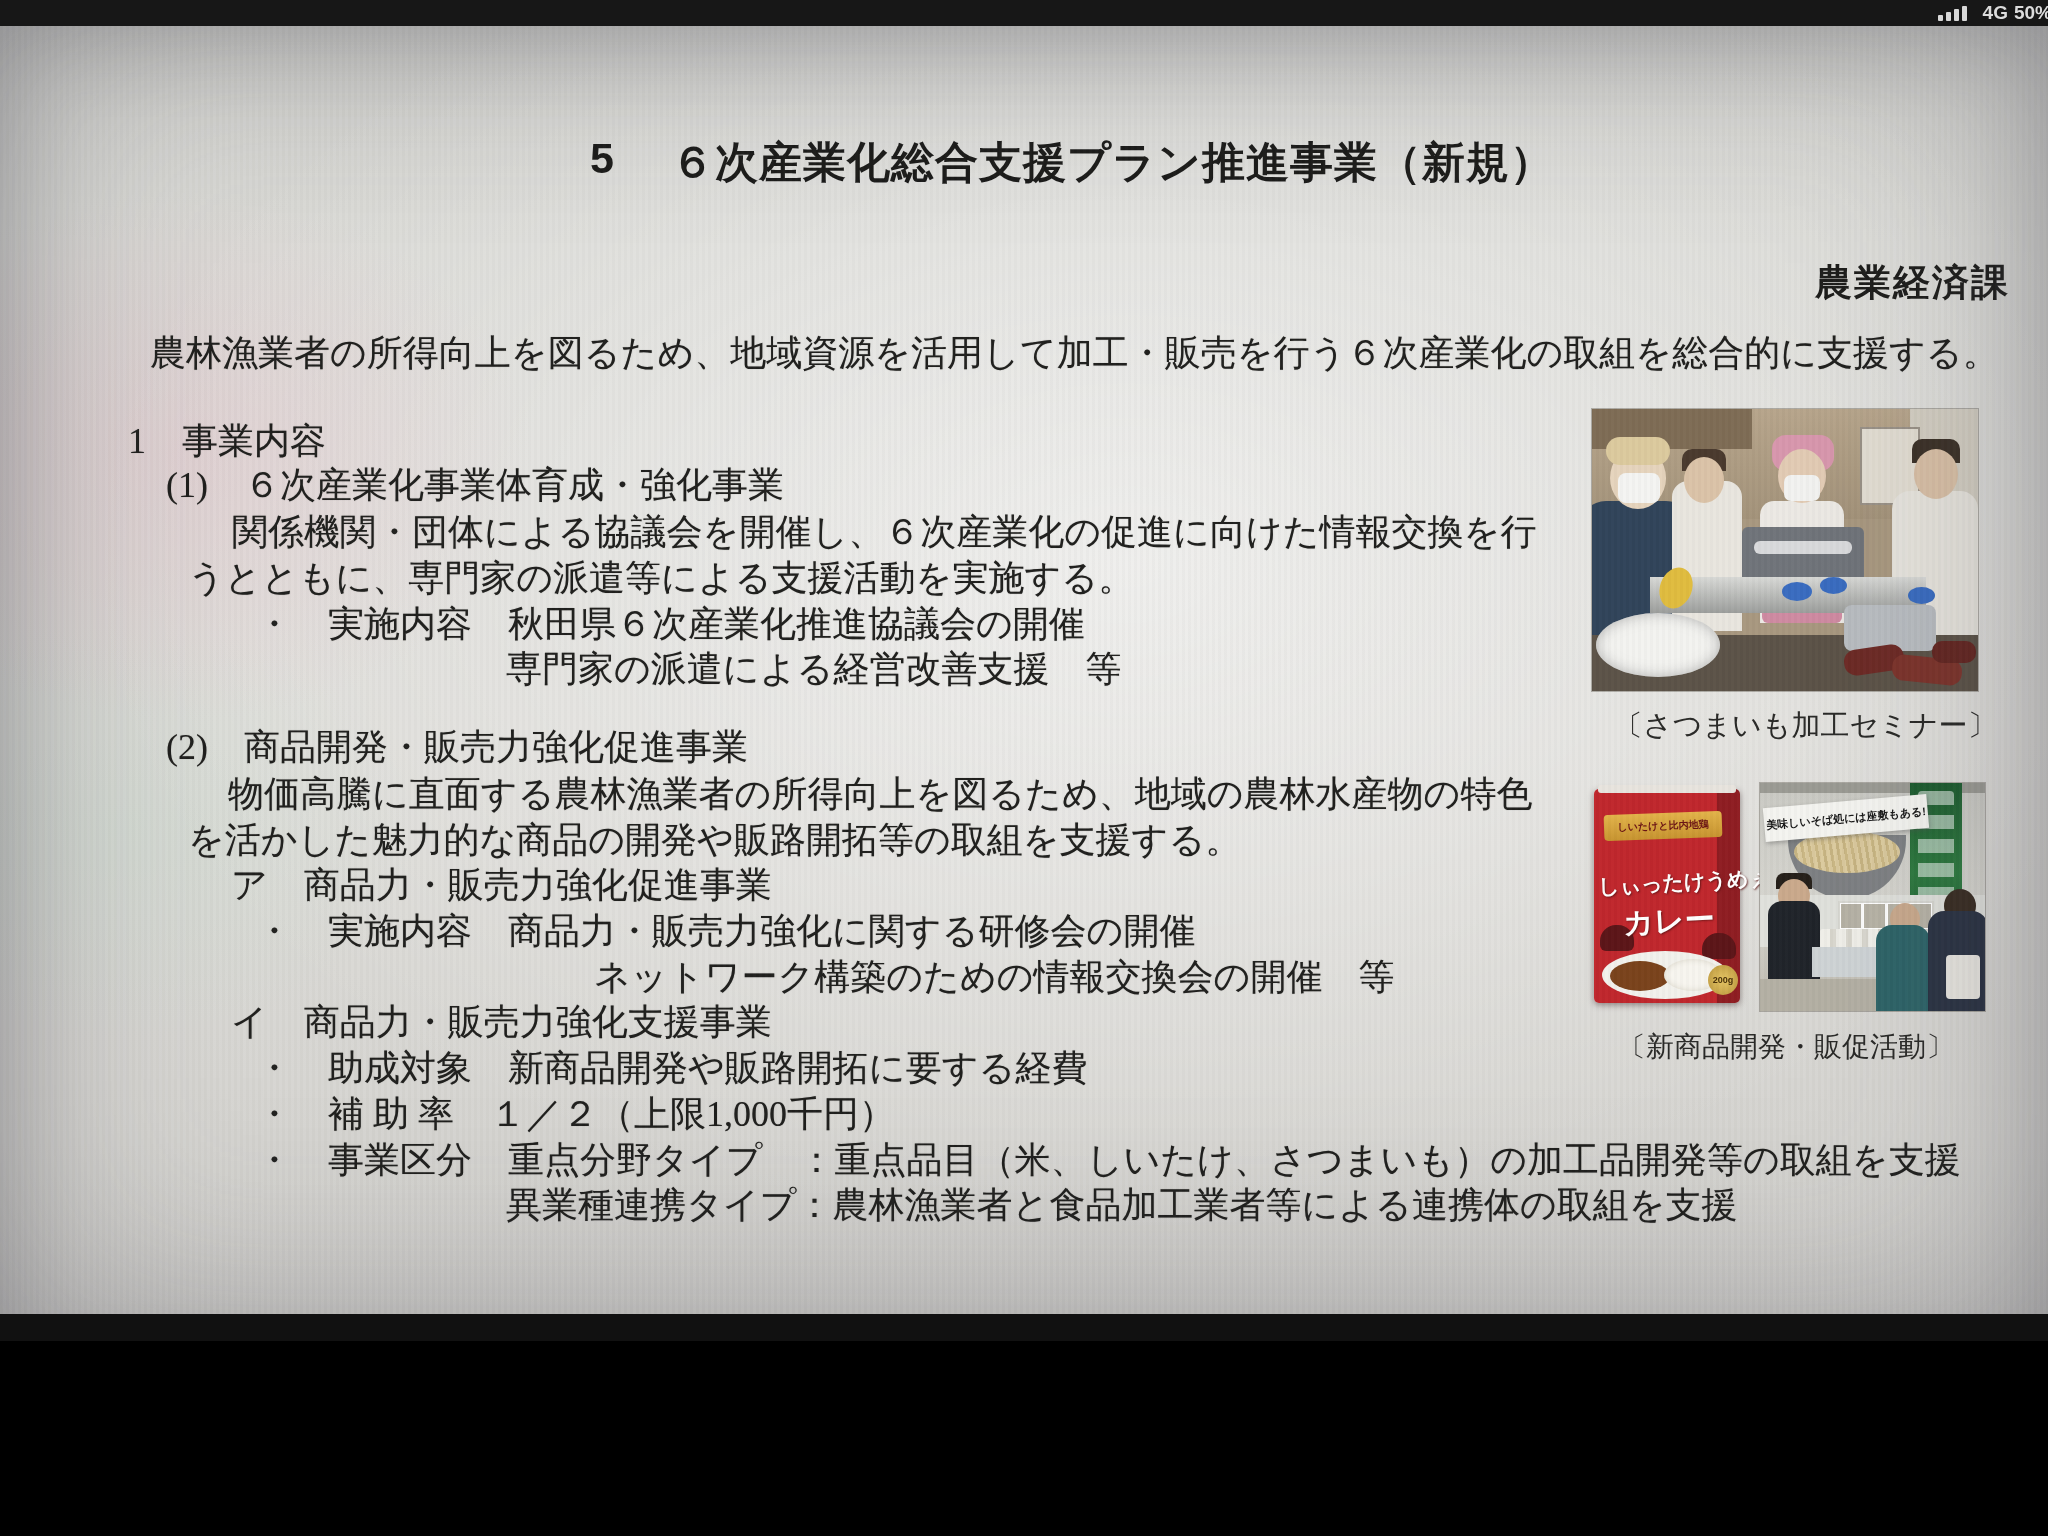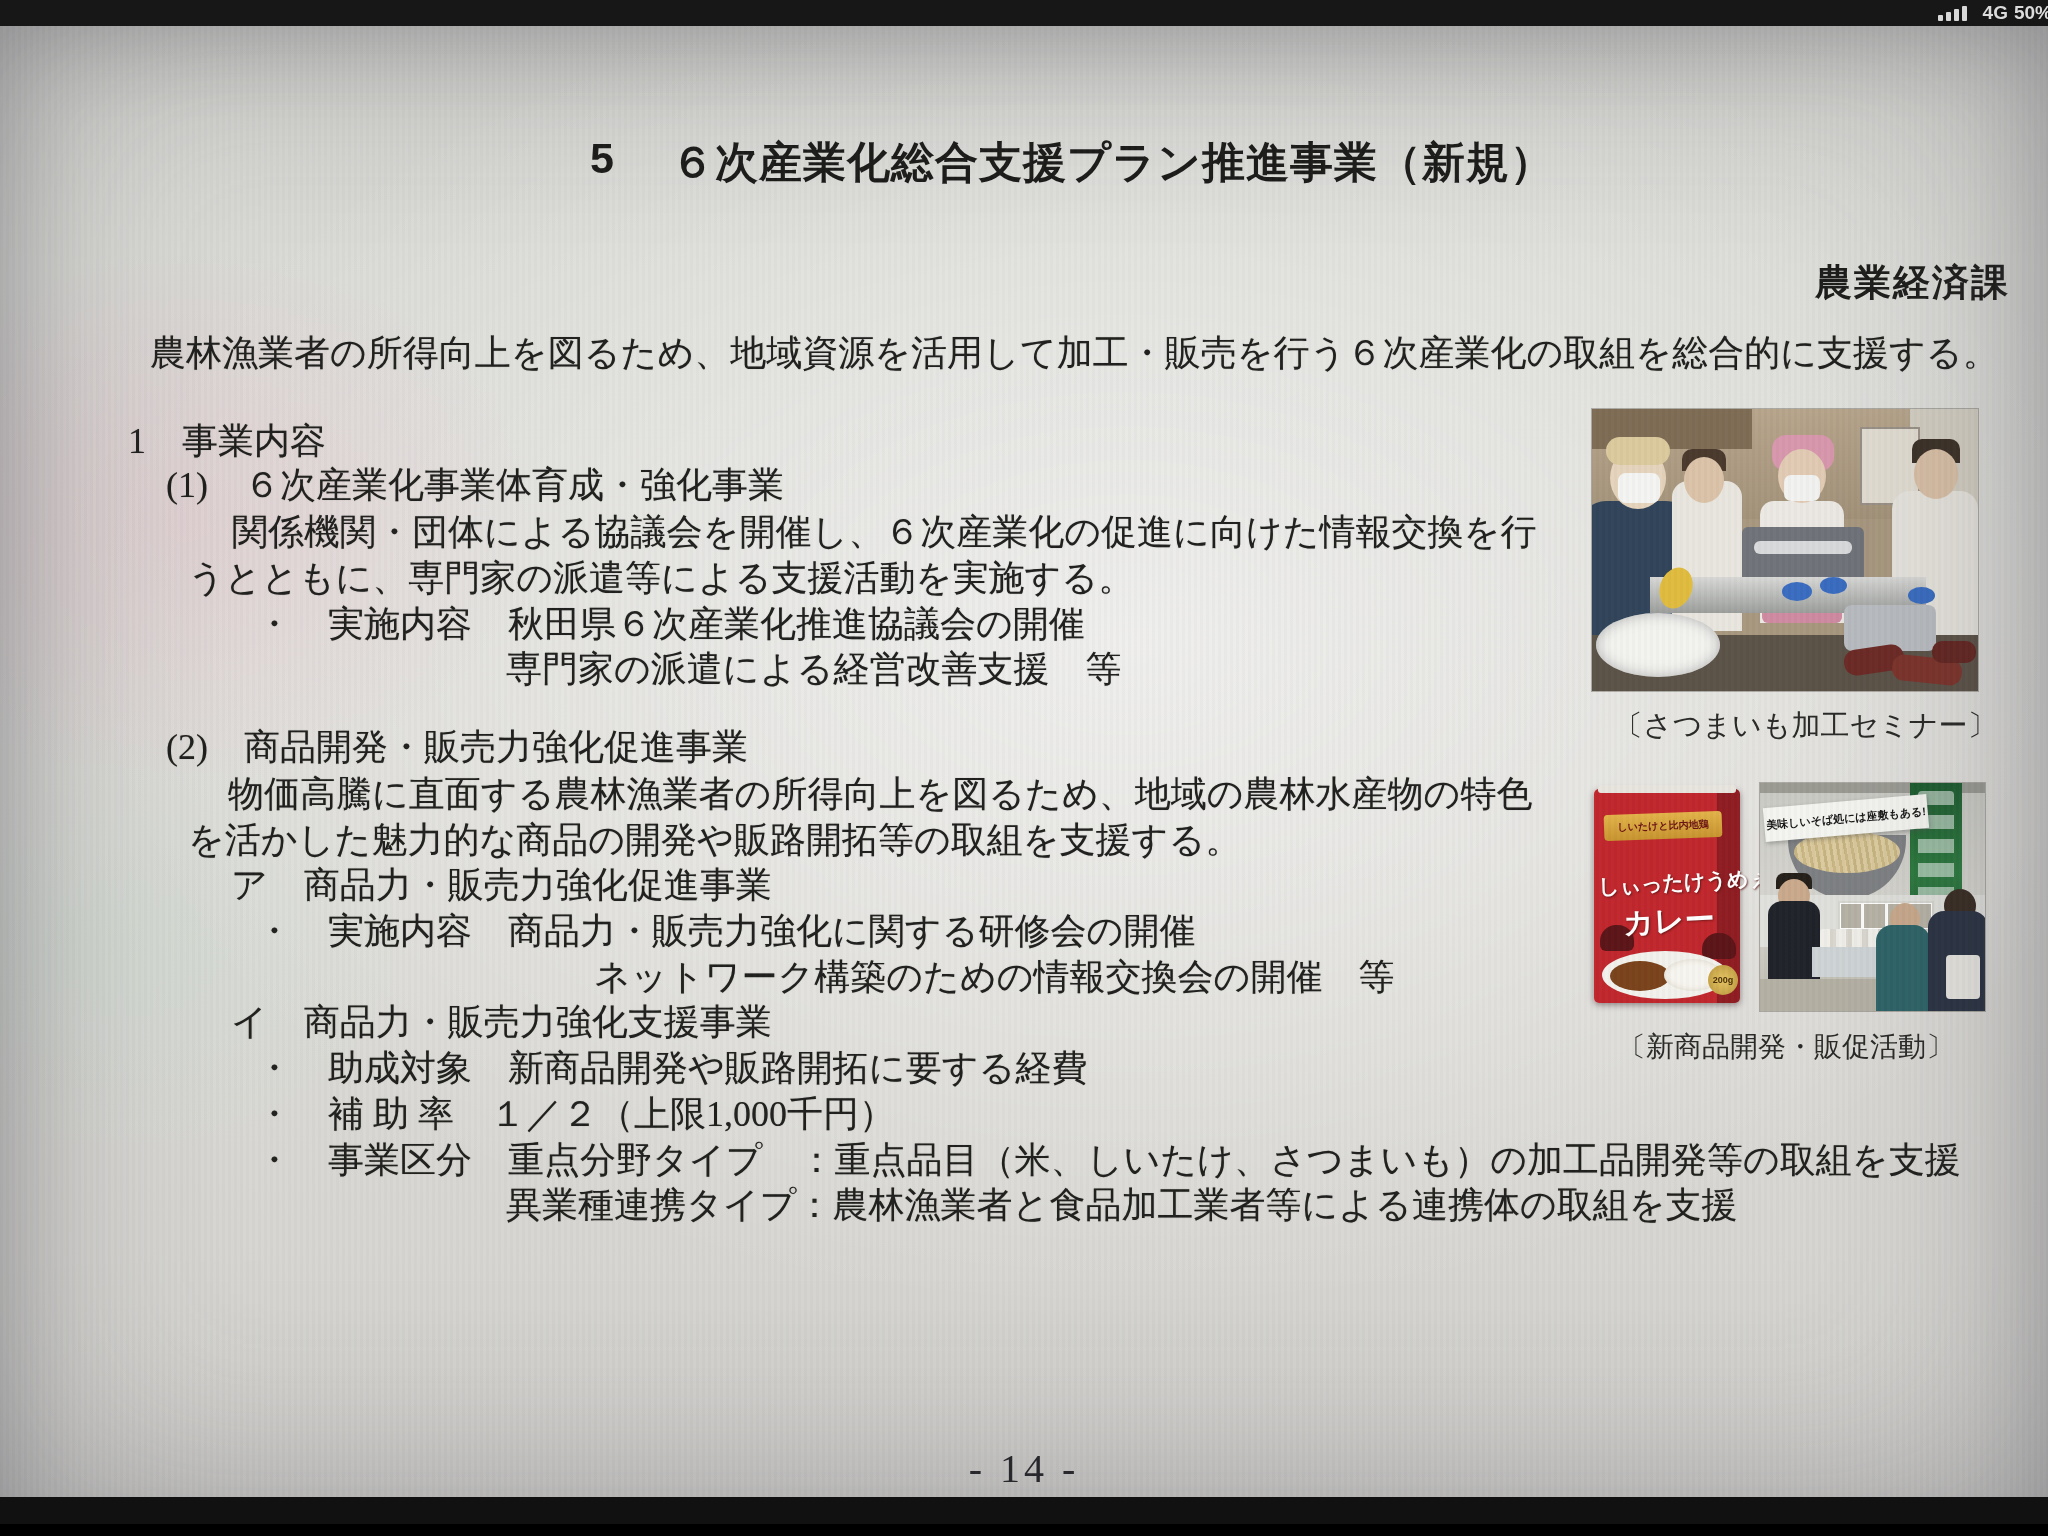--- a/index.html
+++ b/index.html
@@ -1,17 +1,17 @@
 <!DOCTYPE html>
 <html><head>
 <meta charset="utf-8">
 <style>
   html,body{margin:0;padding:0;background:#000;}
   #page{
-    position:relative;width:2048px;height:1524px;overflow:hidden;
+    position:relative;width:2048px;height:1341px;overflow:hidden;
     background:
       radial-gradient(ellipse 500px 380px at 9% 34%, rgba(231,183,196,0.30), rgba(231,183,196,0) 70%),
       radial-gradient(ellipse 420px 300px at 6% 62%, rgba(196,222,206,0.25), rgba(196,222,206,0) 70%),
       radial-gradient(ellipse 1400px 900px at 55% 42%, rgba(255,255,255,0.55), rgba(255,255,255,0) 75%),
       linear-gradient(180deg,#d2d2ce 0%,#dadad6 18%,#dddcd8 55%,#d6d5d1 85%,#cfcecb 100%);
     font-family:"Liberation Sans",sans-serif;
   }
   #page::after{ 
     content:"";position:absolute;inset:0;pointer-events:none;
     background:repeating-linear-gradient(90deg, rgba(0,0,0,0.018) 0 3px, rgba(255,255,255,0.012) 3px 6px);

